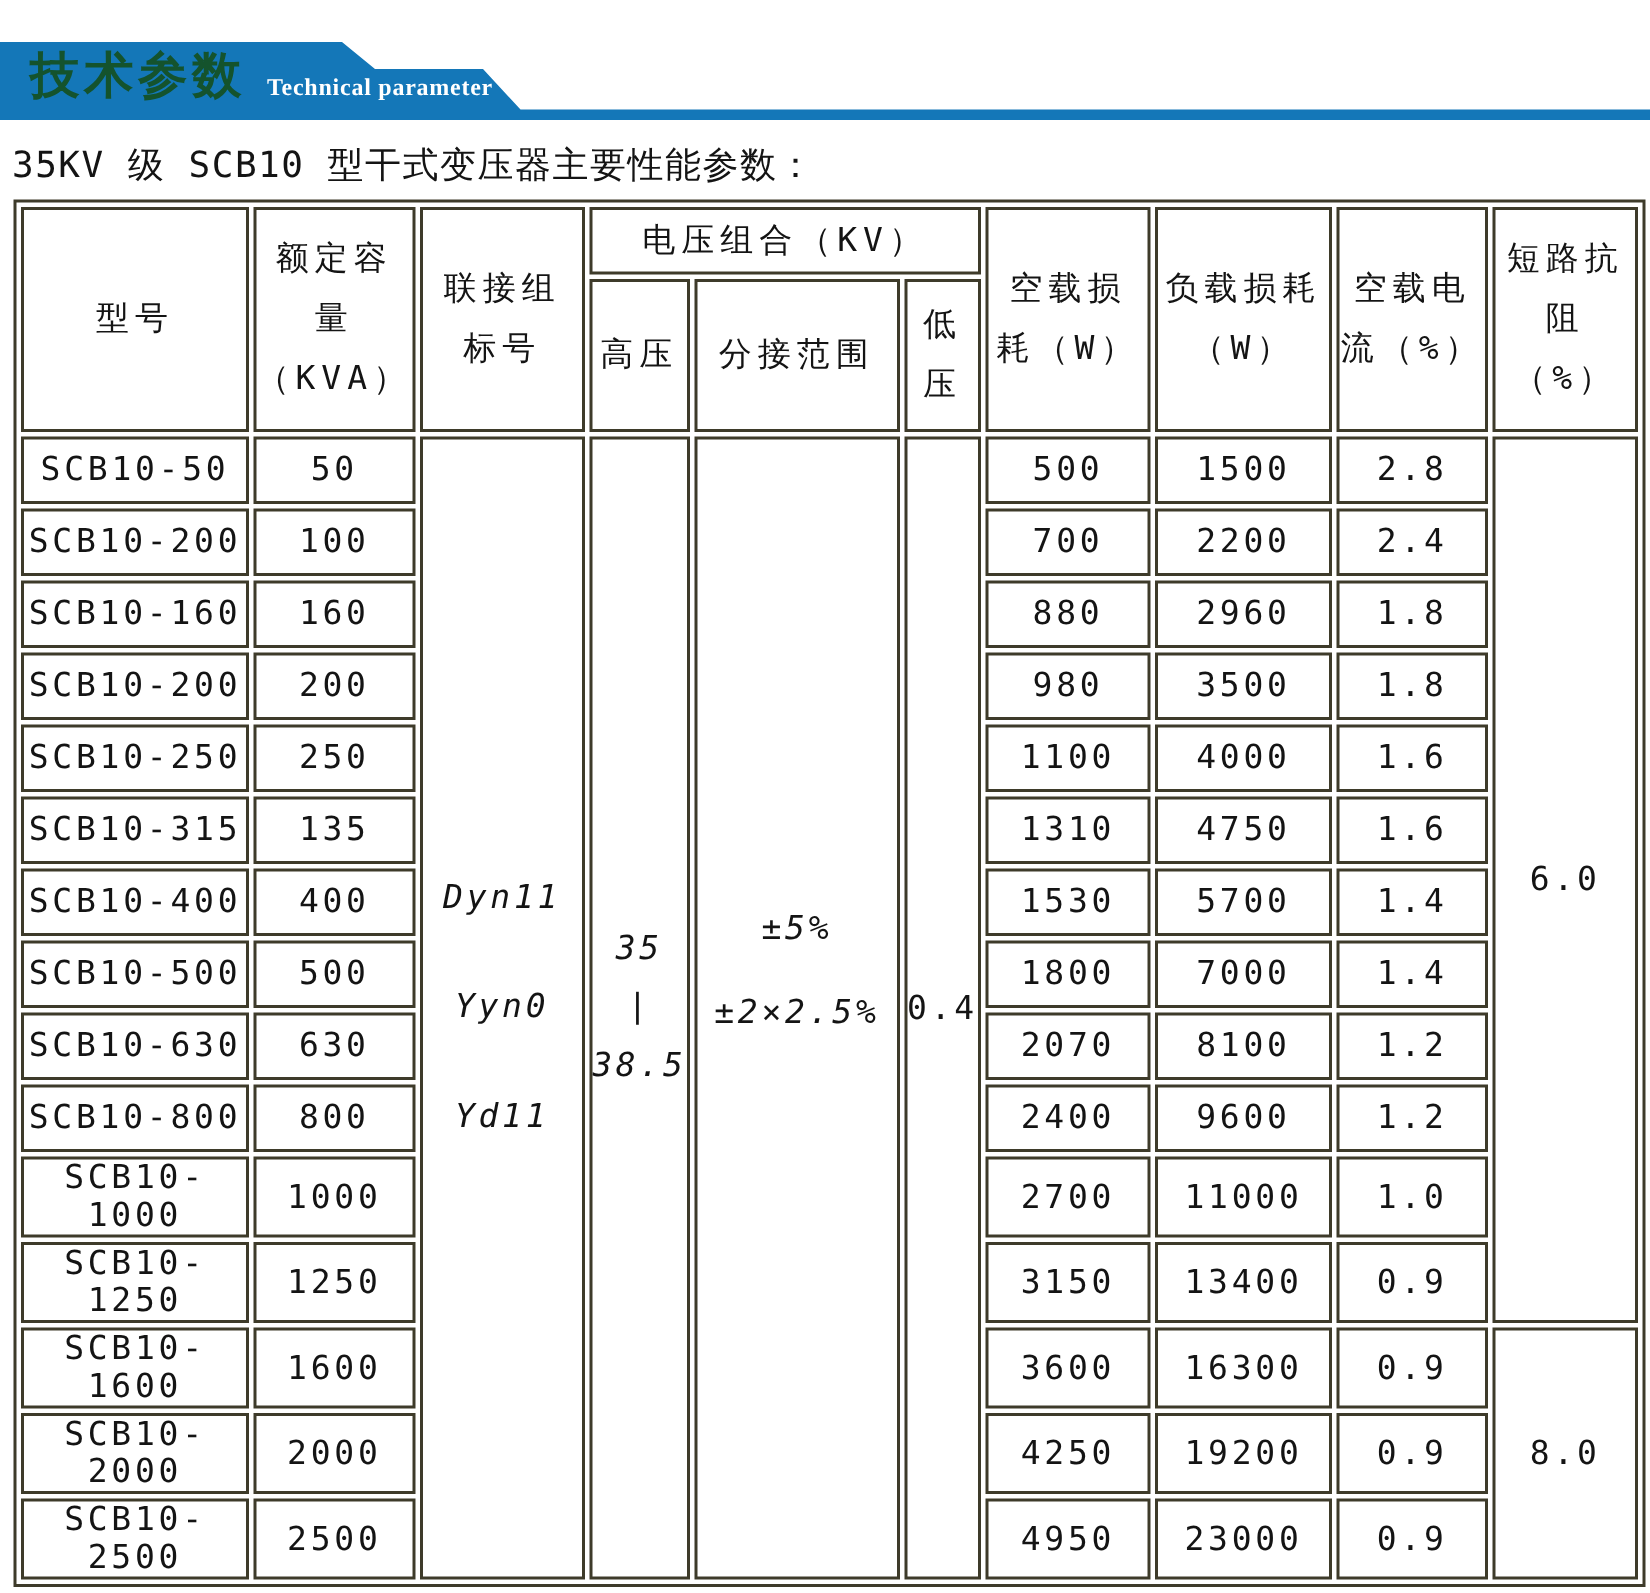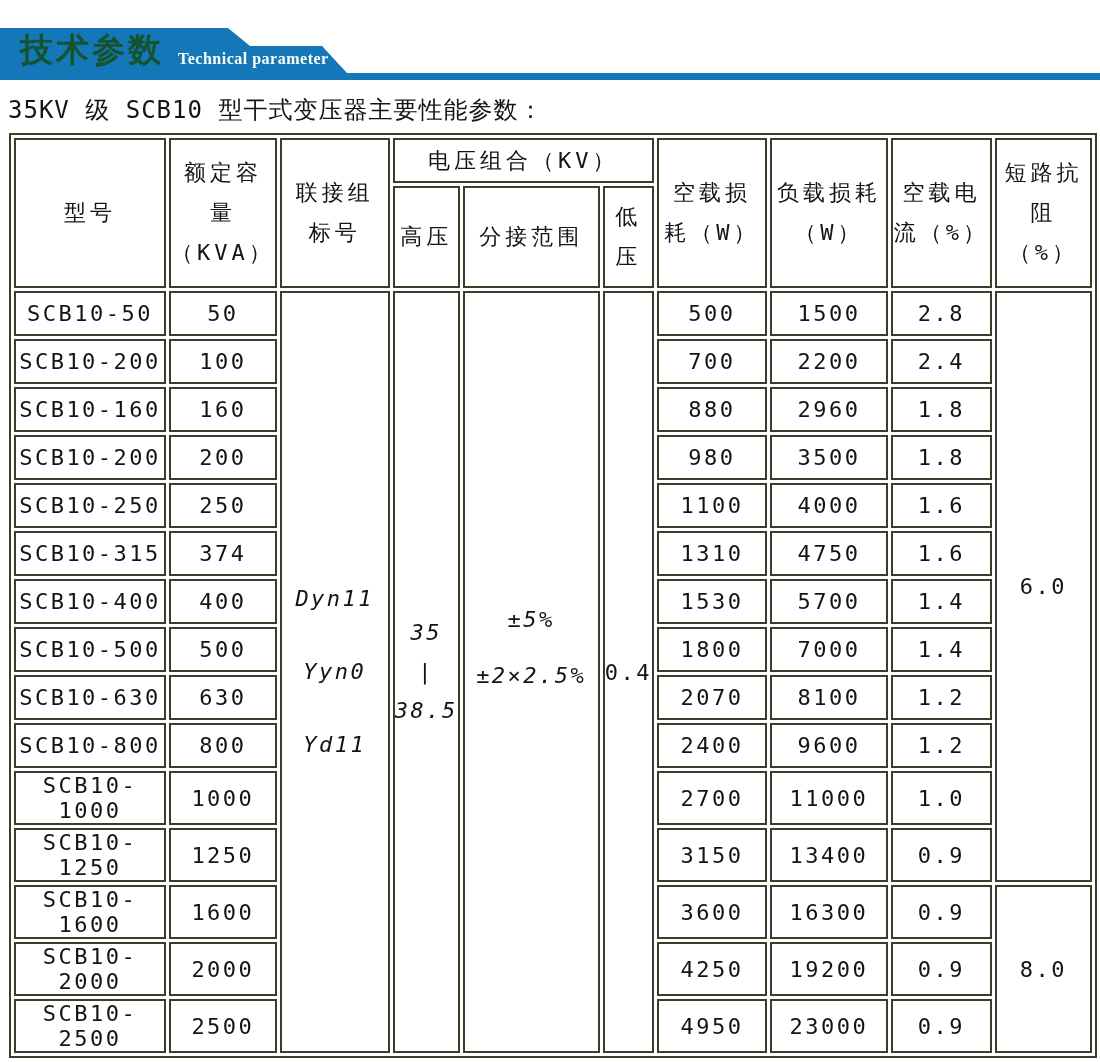--- a/index.html
+++ b/index.html
@@ -172,21 +172,21 @@
     </tr>
     <tr>
       <td>SCB10-250</td>
       <td>250</td>
       <td>1100</td>
       <td>4000</td>
       <td>1.6</td>
     </tr>
     <tr>
       <td>SCB10-315</td>
-      <td>374</td>
+      <td>135</td>
       <td>1310</td>
       <td>4750</td>
       <td>1.6</td>
     </tr>
     <tr>
       <td>SCB10-400</td>
       <td>400</td>
       <td>1530</td>
       <td>5700</td>
       <td>1.4</td>

